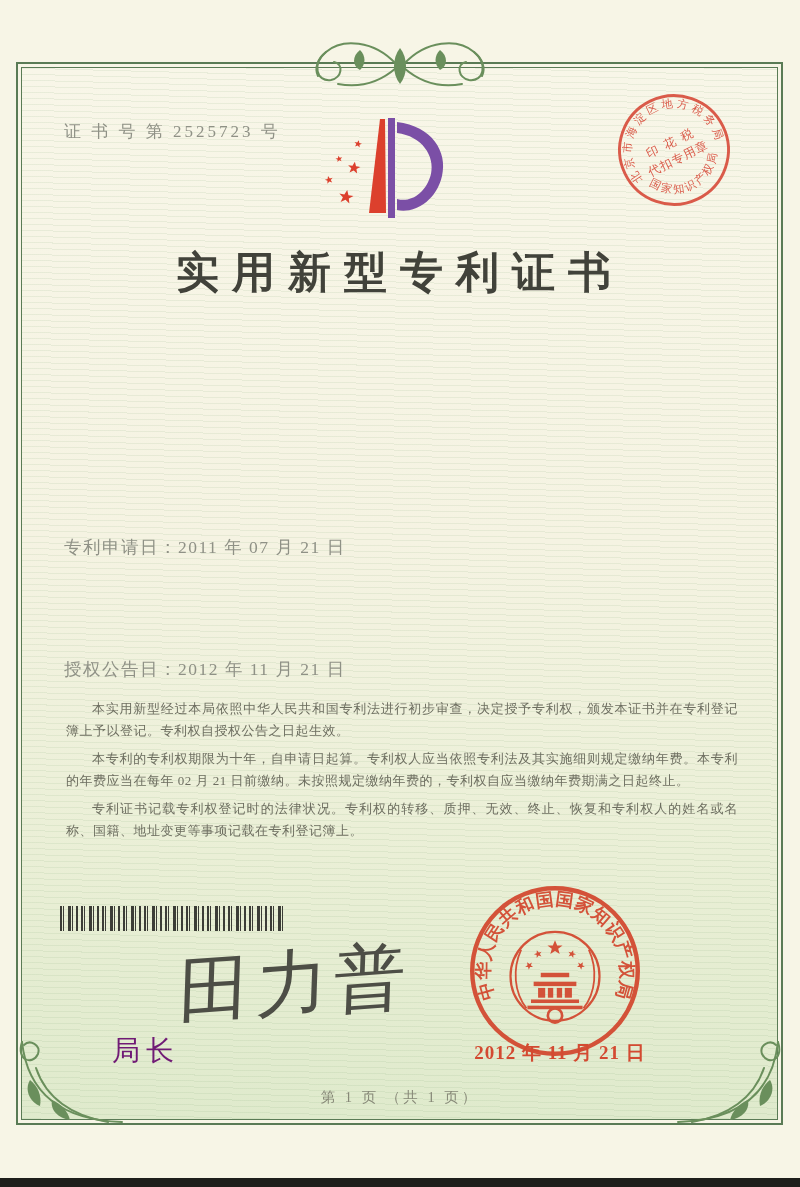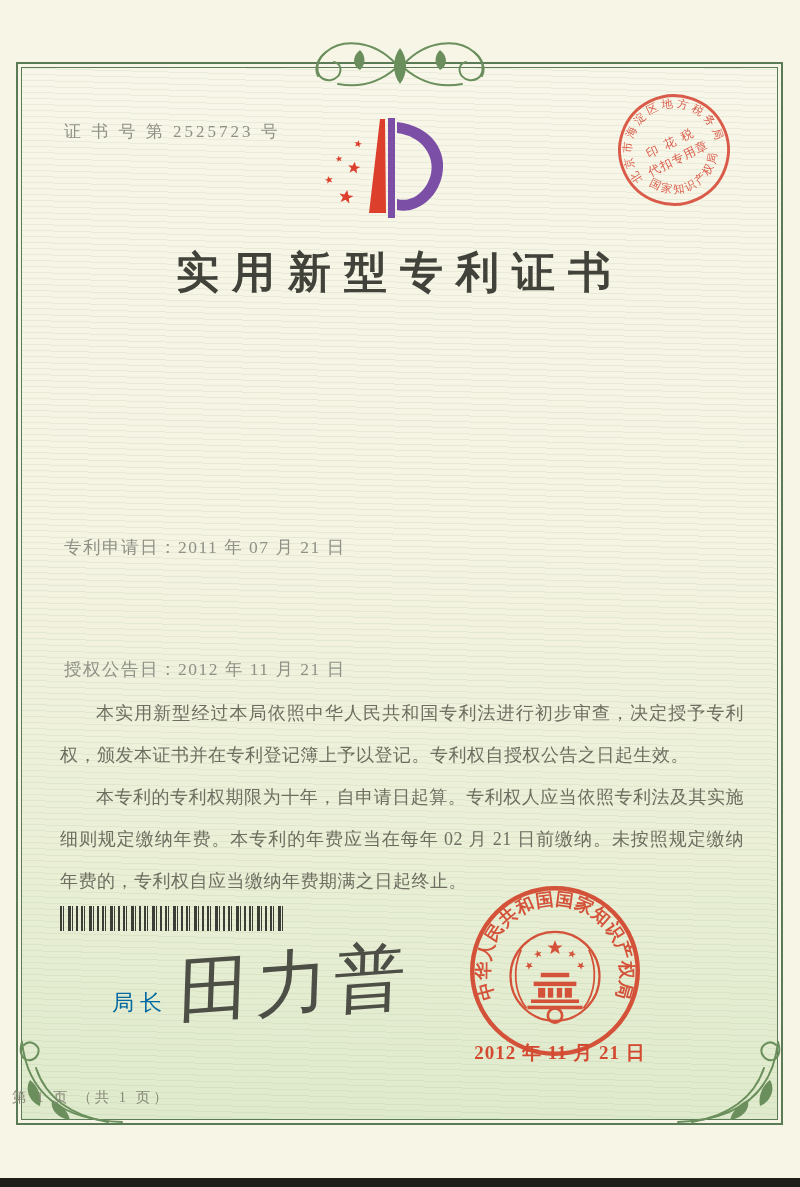--- a/index.html
+++ b/index.html
@@ -14,39 +14,39 @@
       repeating-linear-gradient(1.5deg, rgba(128,168,118,0.13) 0 1px, rgba(0,0,0,0) 1px 6px),
       linear-gradient(180deg,#f8f6e8 0%,#f5f3e2 45%,#eaefd6 75%,#dfeacc 100%);}
   .content{position:absolute;inset:0;}
   .cert-no{position:absolute;left:64px;top:120px;font-size:17px;letter-spacing:3px;
     color:var(--text-gray,#8f9186);}
   .page-title{position:absolute;left:0;right:0;top:244px;margin:0;text-align:center;
     font-size:43px;font-weight:600;letter-spacing:13px;color:var(--title-ink,#41423a);}
   .field{position:absolute;left:64px;font-size:17.5px;color:var(--text-gray,#8f9186);
     letter-spacing:1.5px;white-space:nowrap;}
   .paras{position:absolute;left:60px;top:692px;width:684px;}
-  .paras p{margin:0;text-indent:2em;font-size:18px;line-height:42px;
+  .paras p{margin:6px;text-indent:2em;font-size:13px;line-height:22px;
     color:var(--body-ink,#6d6e60);text-align:justify;letter-spacing:0.5px;}
   .barcode{position:absolute;left:60px;top:906px;width:224px;height:25px;
     background:repeating-linear-gradient(90deg,
       #3c3d37 0 2px, transparent 2px 3px,
       #3c3d37 3px 4px, transparent 4px 8px,
       #3c3d37 8px 11px, transparent 11px 12px,
       #3c3d37 12px 13px, transparent 13px 16px,
       #3c3d37 16px 18px, transparent 18px 21px);}
-  .sig-title{position:absolute;left:112px;top:988px;font-size:22px;letter-spacing:6px;
-    color:#0369a1;}
+  .sig-title{position:absolute;left:112px;top:1032px;font-size:28px;letter-spacing:6px;
+    color:#701a75;}
   .sig-name{position:absolute;left:178px;top:936px;font-size:72px;color:#4d4e46;
     letter-spacing:6px;transform:rotate(-4deg) skewX(-6deg);font-family:"Liberation Serif",serif;}
   .tax-stamp{position:absolute;left:606px;top:82px;width:136px;height:136px;
     transform:rotate(-26deg);opacity:0.93;}
   .big-seal{position:absolute;left:466px;top:882px;width:178px;height:178px;opacity:0.95;}
   .seal-date{position:absolute;left:470px;top:1040px;width:180px;text-align:center;
     font-size:19px;letter-spacing:1px;color:var(--seal-red,#d34a31);font-weight:600;}
-  .footer{position:absolute;left:12px;right:0;top:1088px;text-align:left;font-size:14.5px;
+  .footer{position:absolute;left:0;right:0;top:1088px;text-align:center;font-size:14.5px;
     letter-spacing:3px;color:#868877;}
   .ornament-top{position:absolute;left:268px;top:34px;width:264px;height:64px;}
   .corner{position:absolute;width:112px;height:92px;}
   .corner-bl{left:12px;top:1034px;}
   .corner-br{left:676px;top:1034px;transform:scaleX(-1);}
   .logo{position:absolute;left:316px;top:116px;width:132px;height:106px;}
   .bottom-strip{position:absolute;left:0;top:1178px;width:800px;height:9px;background:#1e1e1b;}
   
   .red-f{fill:var(--stamp-red,#d8503f);}
   .red-s{stroke:var(--stamp-red,#d8503f);fill:none;}
@@ -134,20 +134,21 @@
     <div class="field" style="top:535px">
       <span>专利申请日：</span><span>2011 年 07 月 21 日</span>
     </div>
     <div class="field" style="top:657px">
       <span>授权公告日：</span><span>2012 年 11 月 21 日</span>
     </div>
 
     <div class="paras">
       <p>本实用新型经过本局依照中华人民共和国专利法进行初步审查，决定授予专利权，颁发本证书并在专利登记簿上予以登记。专利权自授权公告之日起生效。</p>
       <p>本专利的专利权期限为十年，自申请日起算。专利权人应当依照专利法及其实施细则规定缴纳年费。本专利的年费应当在每年 02 月 21 日前缴纳。未按照规定缴纳年费的，专利权自应当缴纳年费期满之日起终止。</p>
+      <p>专利证书记载专利权登记时的法律状况。专利权的转移、质押、无效、终止、恢复和专利权人的姓名或名称、国籍、地址变更等事项记载在专利登记簿上。</p>
     </div>
 
     <div class="barcode"></div>
 
     <div class="sig-title">局长</div>
     <div class="sig-name">田力普</div>
 
     <svg class="big-seal" viewBox="0 0 200 200">
       <circle class="seal-s" cx="100" cy="100" r="93" stroke-width="5"></circle>
       <defs>

